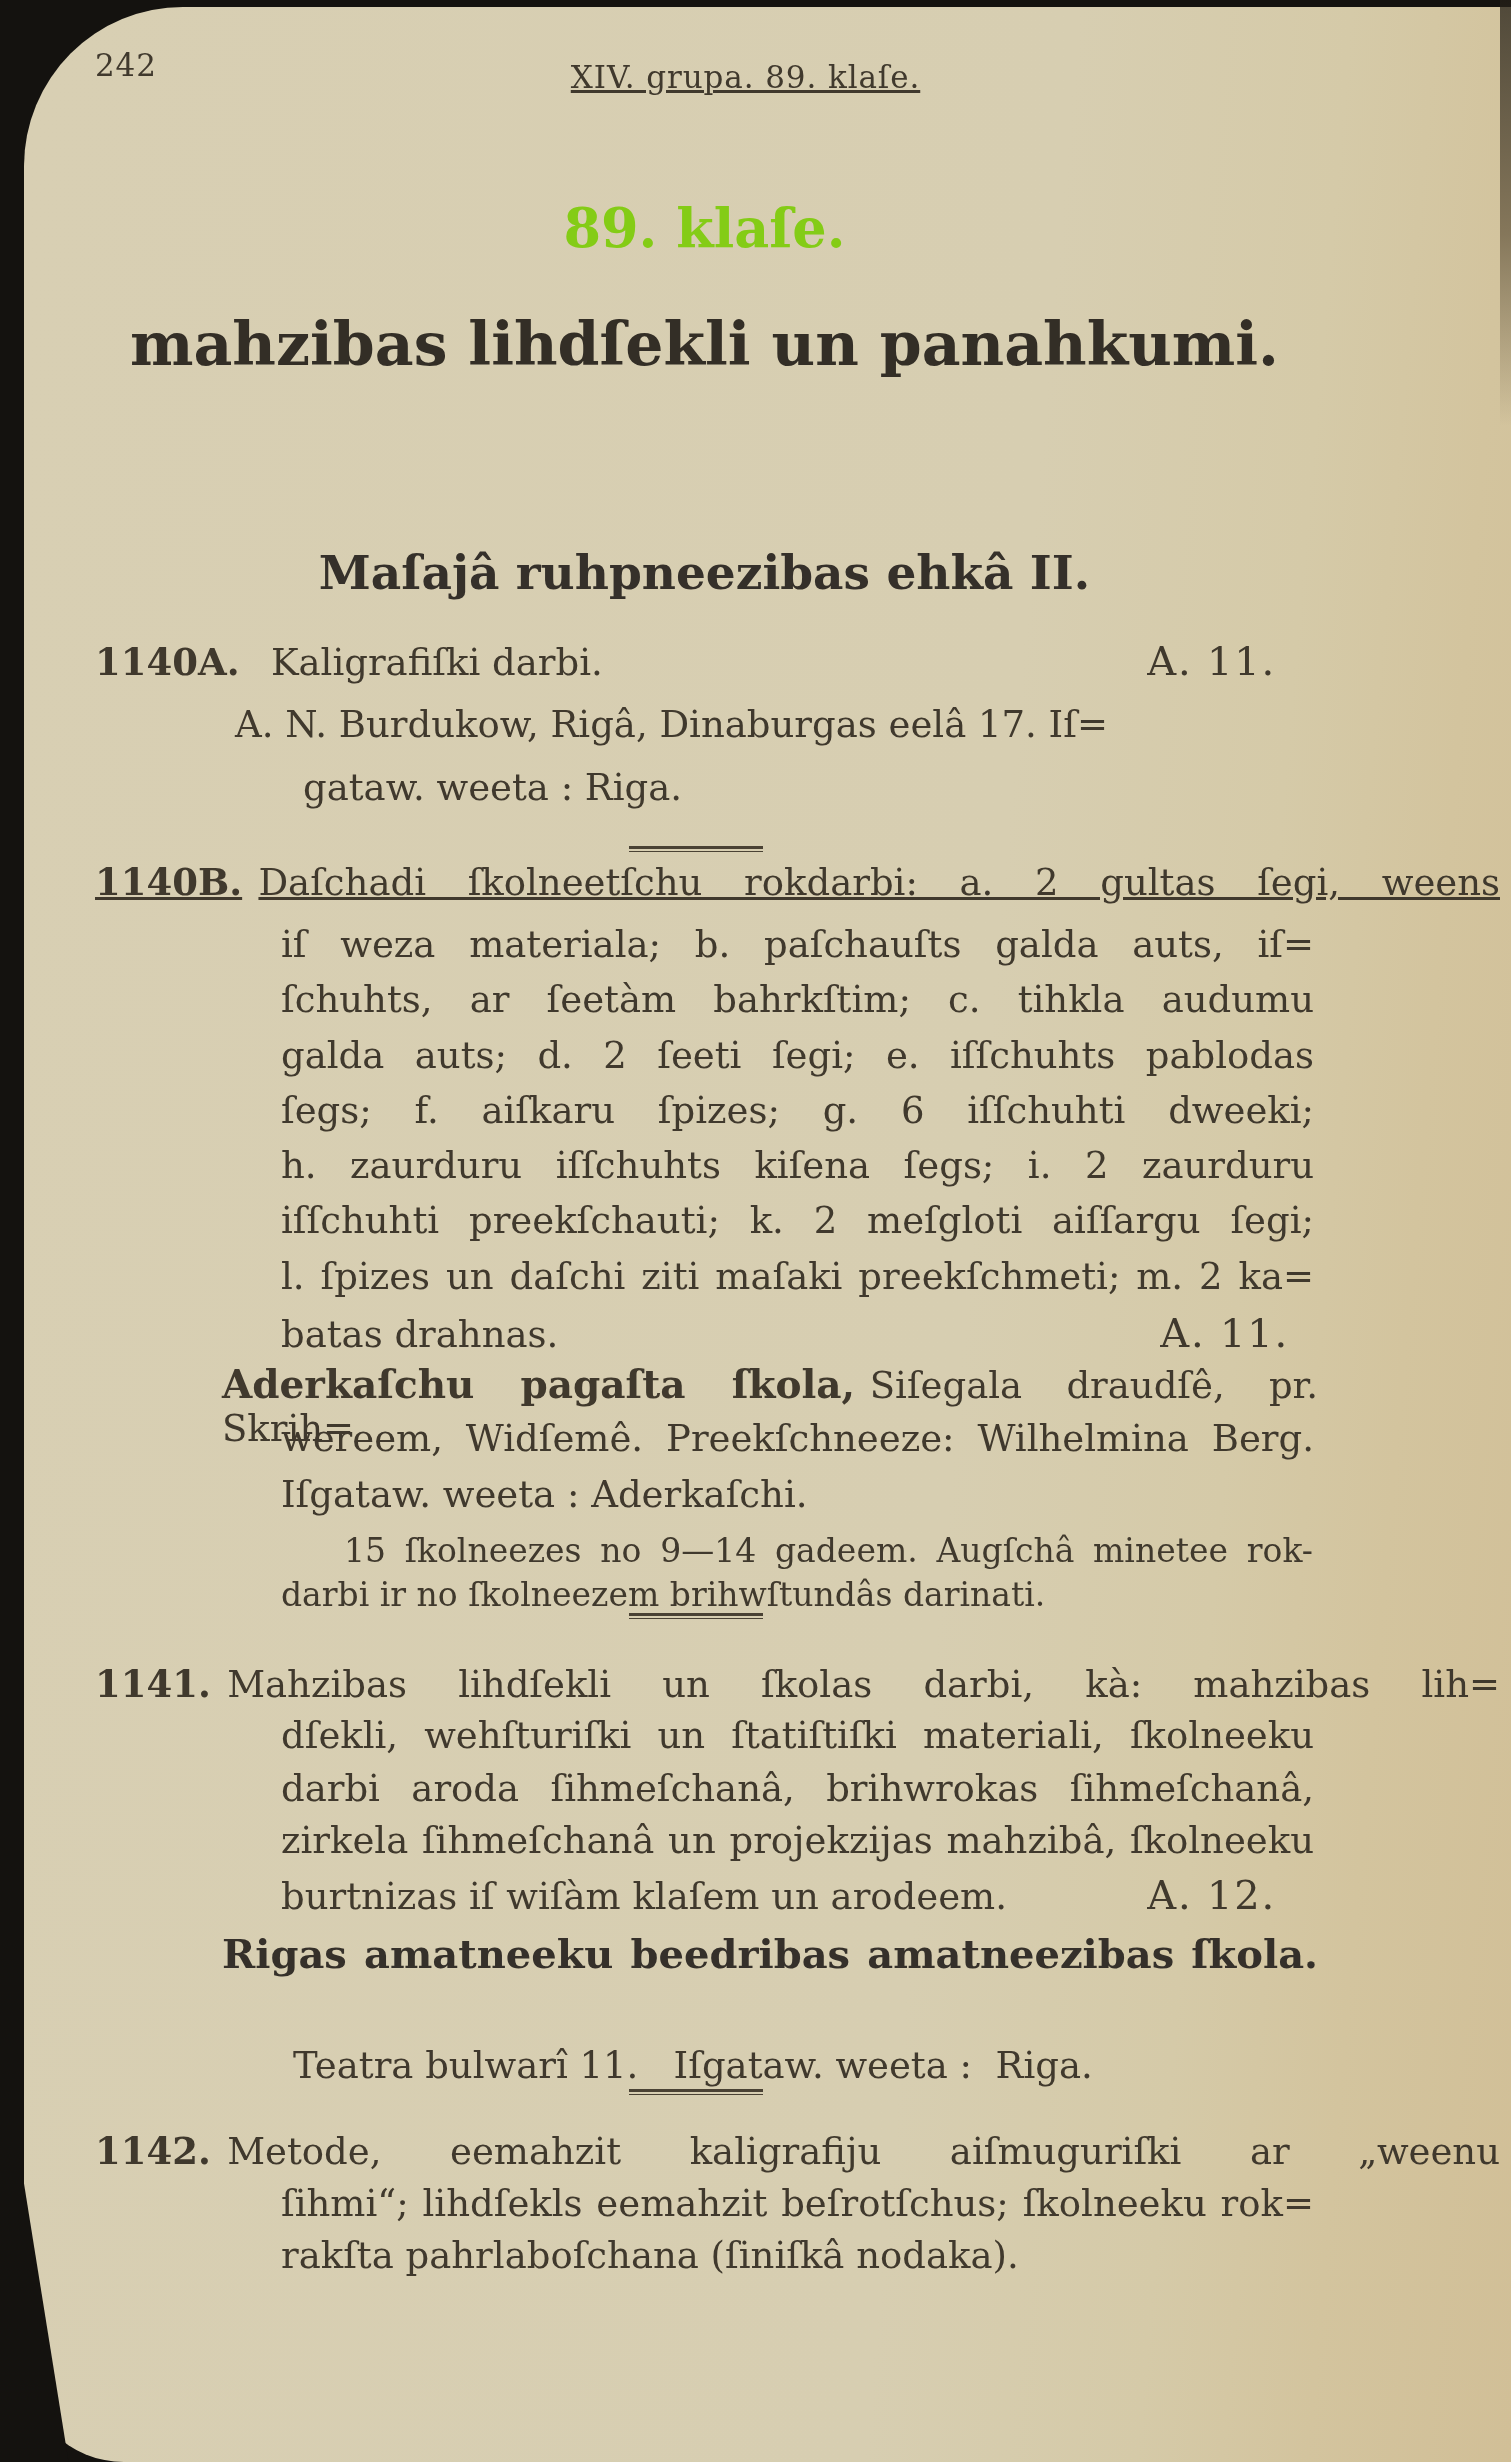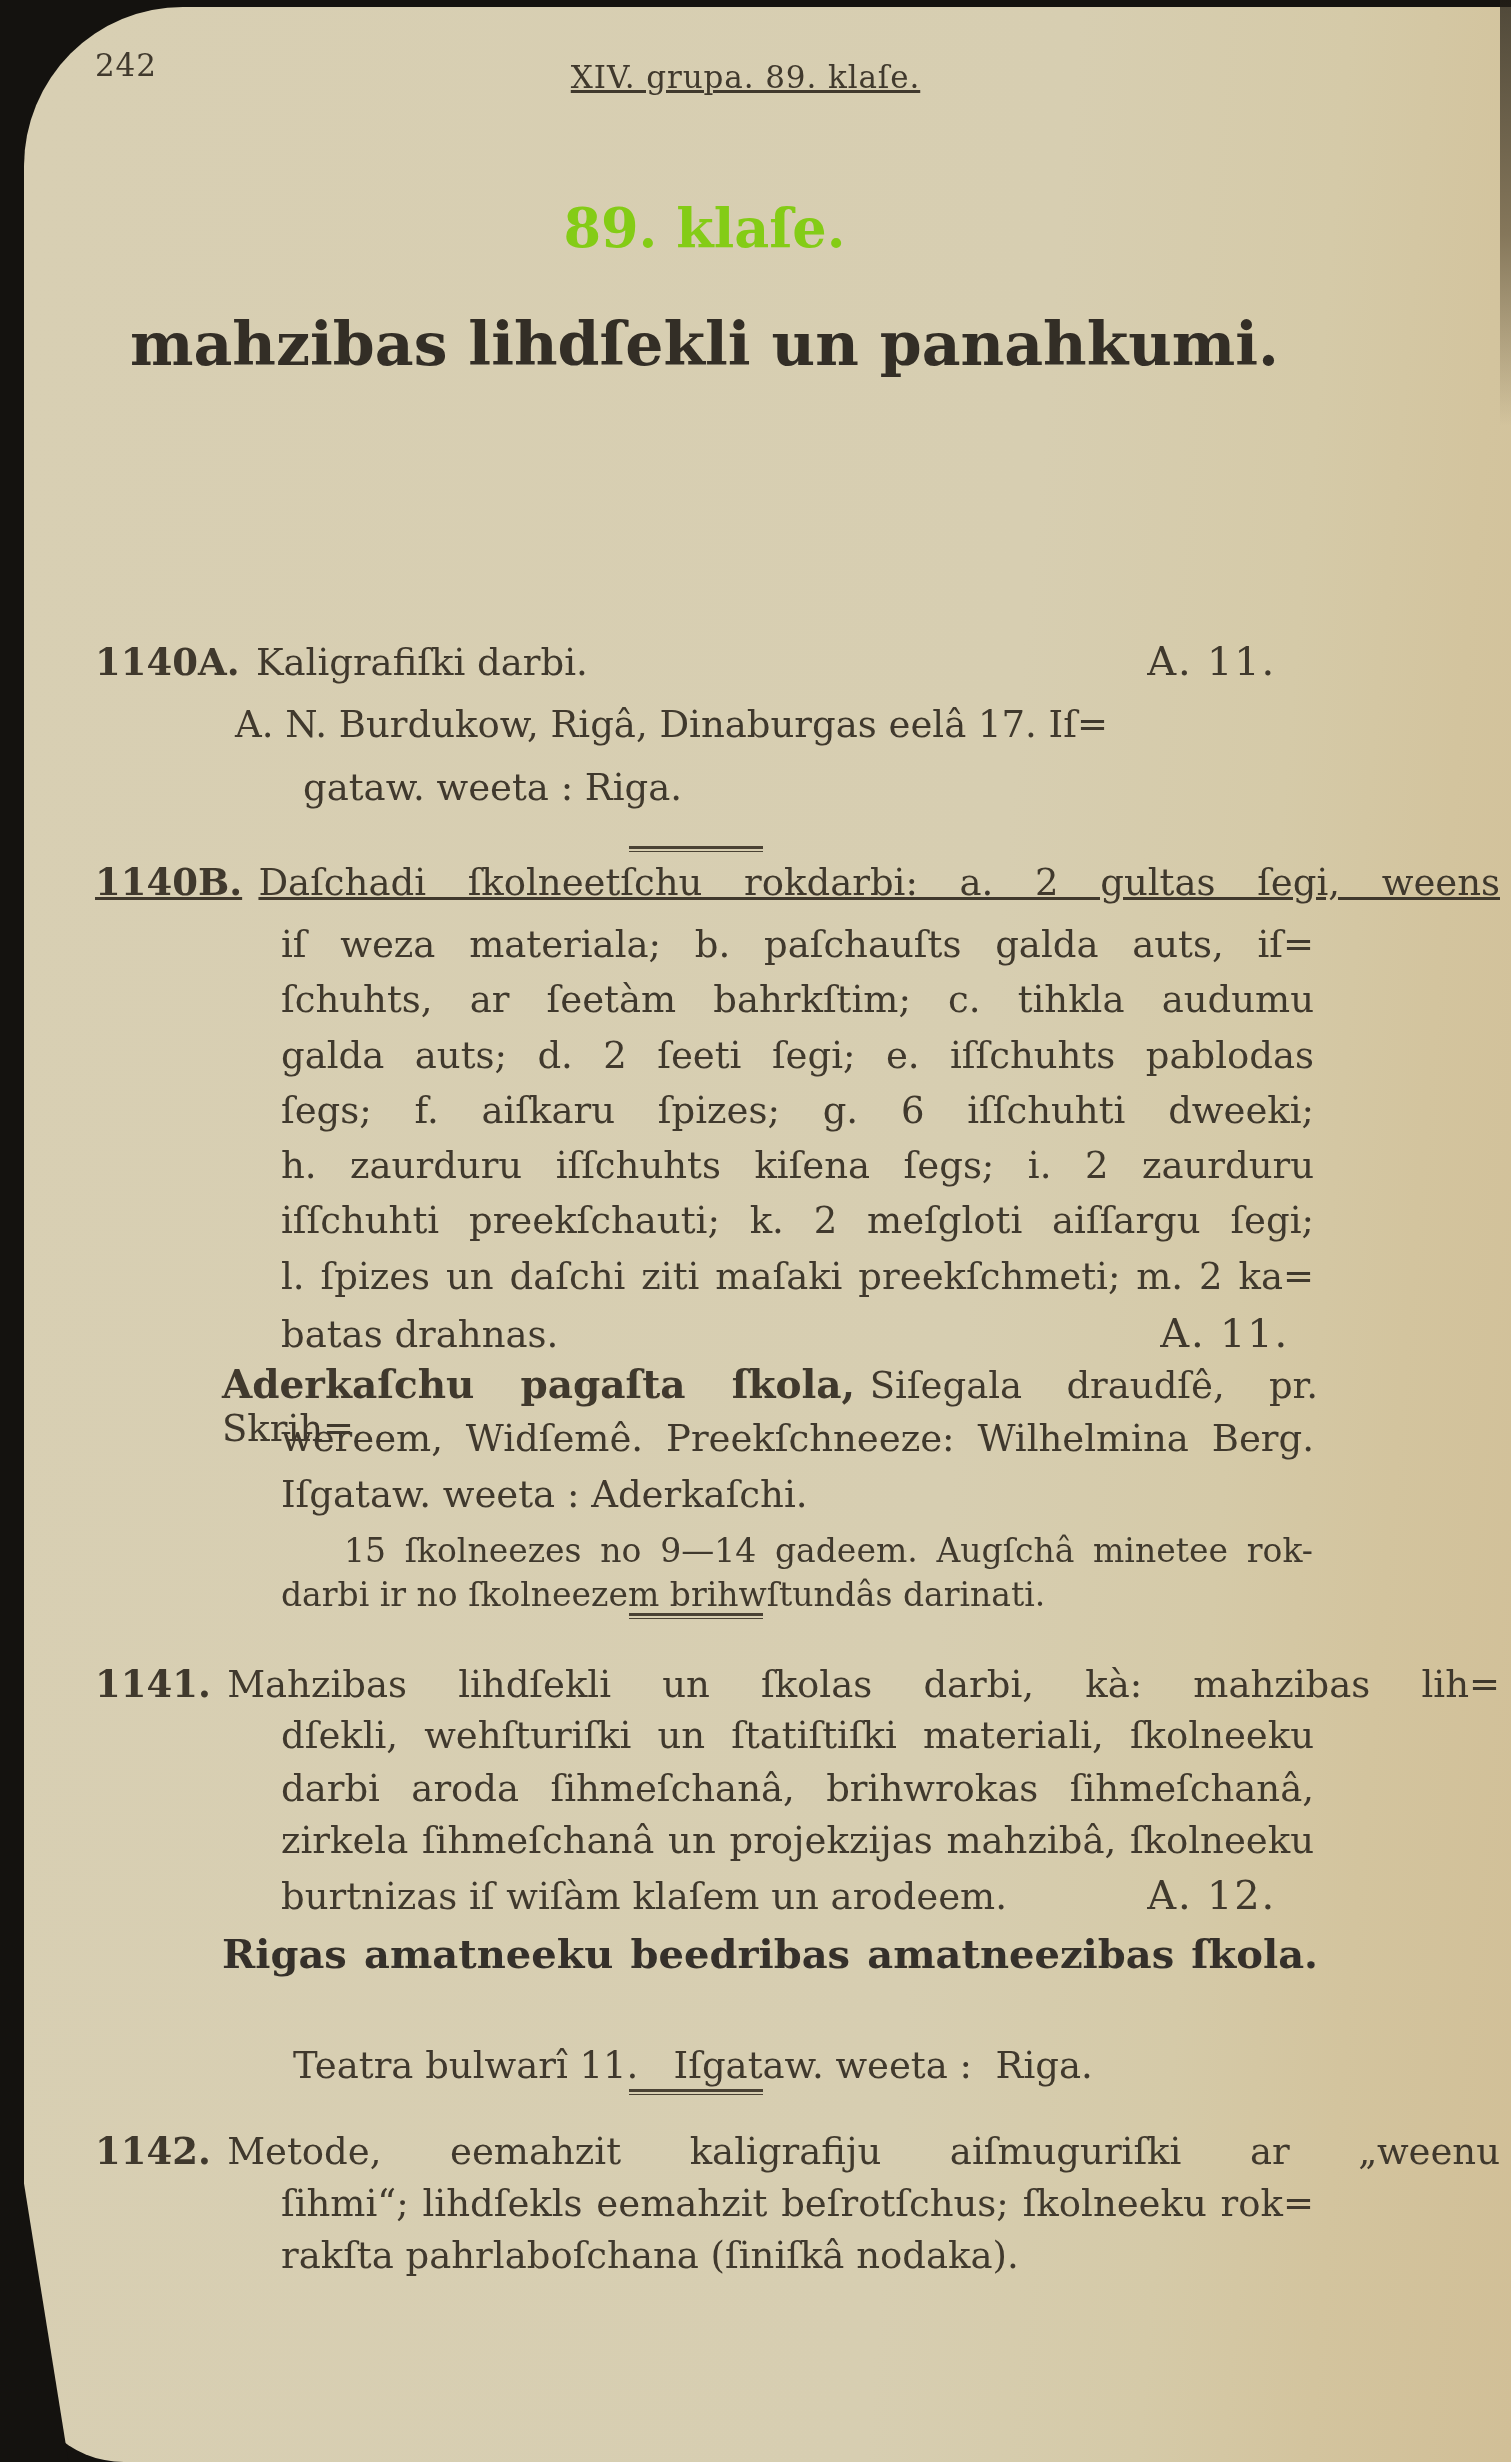--- a/index.html
+++ b/index.html
@@ -25,21 +25,21 @@
     opacity:.75;
   }
   .content{position:absolute;left:95px;top:0;width:1219px;height:100%;}
   .abs{position:absolute;width:100%;}
   .hdr{top:47px;font-size:31px;letter-spacing:0.9px;}
   .pagenum{position:absolute;left:0;top:0;}
   .running{position:absolute;left:50%;top:12px;transform:translateX(-50%) translateX(41px);white-space:nowrap;text-decoration:underline;}
   .h-klase{top:196px;text-align:center;font-size:54px;font-weight:bold;color:#84cc16;}
   .h-title{top:294px;text-align:center;font-size:60px;line-height:101px;font-weight:bold;color:#332e26;}
   .h-section{top:545px;text-align:center;font-size:47px;font-weight:bold;color:#35302a;}
-  .row{display:flex;align-items:baseline;}
+  .row{display:flex;align-items:baseline;gap:15px;}
   .num{font-weight:bold;margin-right:16.3px;white-space:nowrap;}
   .award{font-weight:normal;font-size:40px;margin-right:38px;white-space:nowrap;letter-spacing:1.8px;}
   .spacer{flex:1;}
   .body{font-size:37px;}
   .just{text-align:justify;text-align-last:justify;}
   .hang{padding-left:186px;text-indent:-186px;}
   .ind{left:186px;width:1033px;}
   .lead{font-weight:bold;font-size:39px;margin-right:14.5px;}
   .note{font-size:33px;}
   .pre{white-space:pre-wrap;}
@@ -60,20 +60,21 @@
       <span class="pagenum">242</span>
       <span class="running">XIV. grupa.  89. klaſe.</span>
     </div>
 
     <div class="abs h-klase">89. klaſe.</div>
 
     <div class="abs h-title">
       <div>mahzibas lihdſekli un panahkumi.</div>
     </div>
 
+    <div class="abs h-section">Maſajâ ruhpneezibas ehkâ II.</div>
 
     <div class="abs row body" style="top:638px;">
       <span class="num">1140A.</span>
       <span>Kaligrafiſki darbi.</span>
       <span class="spacer"></span>
       <span class="award">A. 11.</span>
     </div>
     <div class="abs body" style="top:703px;left:140px;width:1119px;">A. N. Burdukow, Rigâ, Dinaburgas eelâ 17. Iſ=</div>
     <div class="abs body" style="top:766px;left:208px;width:1010px;">gataw. weeta : Riga.</div>
 

